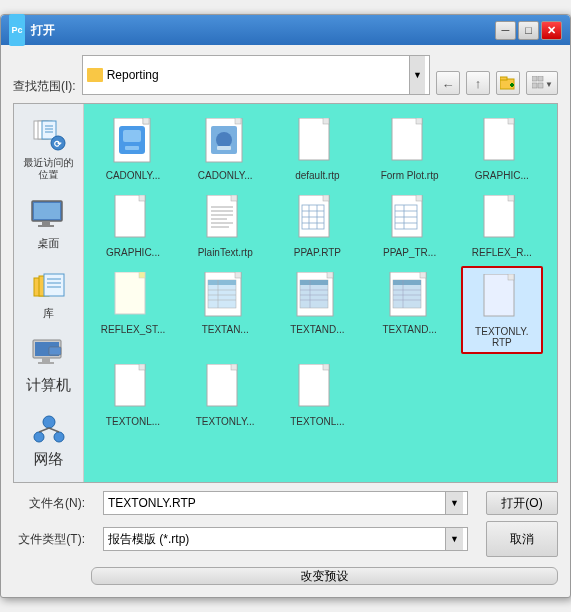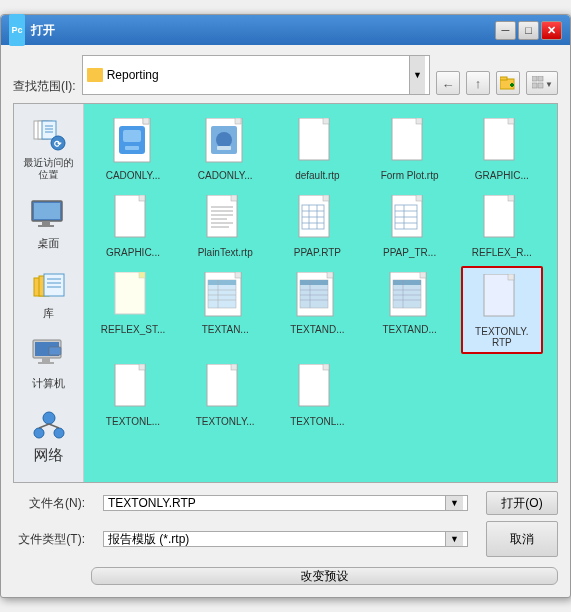--- a/index.html
+++ b/index.html
@@ -187,21 +187,21 @@
     }
     .form-label {
       width: 72px;
       font-size: 12px;
       color: #333;
       text-align: right;
       flex-shrink: 0;
     }
     .form-combo {
       flex: 1;
-      height: 16px;
+      height: 24px;
       border: 1px solid #aaa;
       font-size: 12px;
       padding: 0 4px;
       background: white;
       display: flex; align-items: center;
     }
     .form-combo-text { flex: 1; font-size: 12px; }
     .form-combo-arrow {
       width: 18px; height: 100%;
       background: #e0e0e0;
@@ -332,21 +332,21 @@
         <div class="sidebar-item">
           <div class="sidebar-icon">
             <svg width="34" height="32" viewBox="0 0 34 32">
               <rect x="1" y="1" width="28" height="18" fill="#ccc" stroke="#888" stroke-width="1" rx="1"></rect>
               <rect x="3" y="3" width="24" height="14" fill="#4a7fbf"></rect>
               <rect x="10" y="19" width="8" height="4" fill="#aaa"></rect>
               <rect x="6" y="23" width="16" height="2" fill="#aaa"></rect>
               <rect x="17" y="8" width="12" height="8" fill="#5a8fcf" stroke="#666" stroke-width="0.5" rx="1"></rect>
             </svg>
           </div>
-          <span style="font-size:11px;">计算机</span>
+          <span style="font-size:15px;">计算机</span>
         </div>
 
         <div class="sidebar-item">
           <div class="sidebar-icon">
             <svg width="34" height="30" viewBox="0 0 34 30">
               <circle cx="17" cy="8" r="6" fill="#4a90d9" stroke="#2266aa" stroke-width="1"></circle>
               <circle cx="7" cy="23" r="5" fill="#4a90d9" stroke="#2266aa" stroke-width="1"></circle>
               <circle cx="27" cy="23" r="5" fill="#4a90d9" stroke="#2266aa" stroke-width="1"></circle>
               <line x1="17" y1="14" x2="7" y2="18" stroke="#666" stroke-width="1.5"></line>
               <line x1="17" y1="14" x2="27" y2="18" stroke="#666" stroke-width="1.5"></line>

